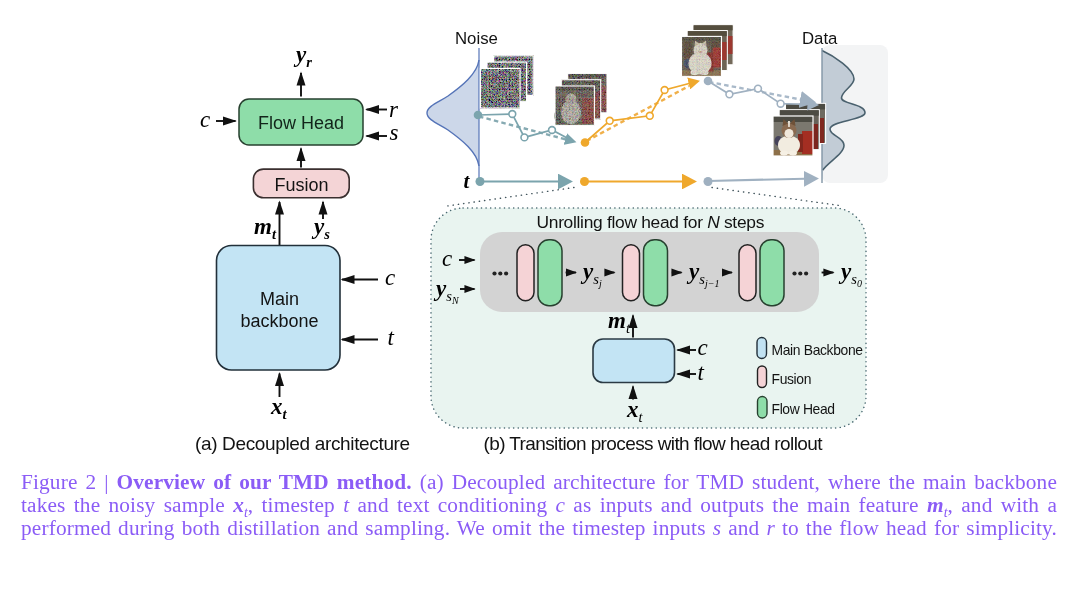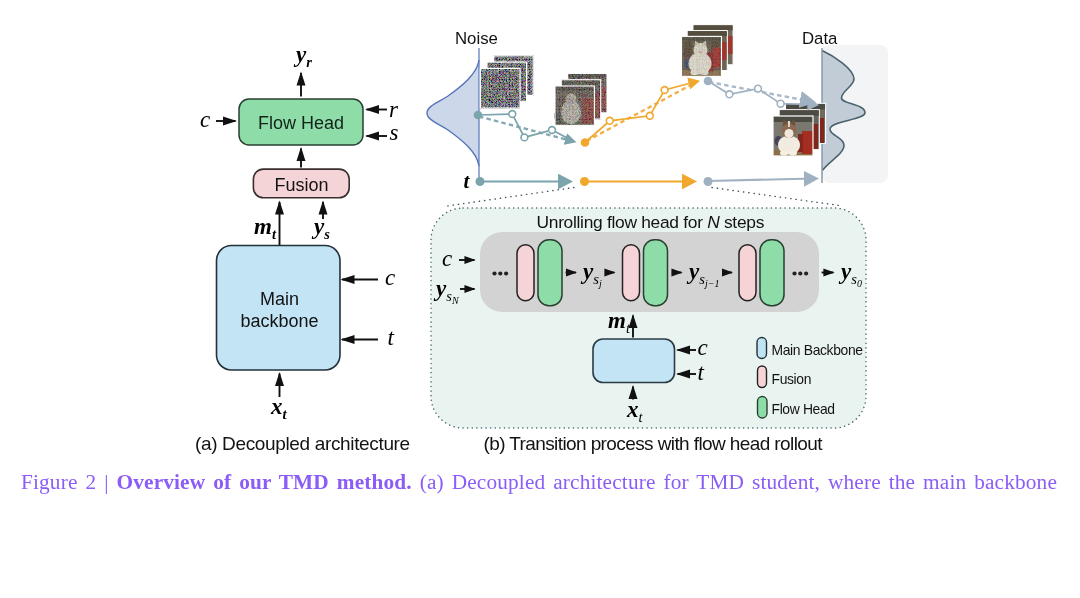--- a/index.html
+++ b/index.html
@@ -288,14 +288,16 @@
 <rect x="757.5" y="396.5" width="9.5" height="21.5" rx="4.7" fill="#8edda9" stroke="#27402f" stroke-width="1.4"></rect>
 <text x="771.5" y="414" font-size="13.9" letter-spacing="-0.35" fill="#131313">Flow Head</text>
 
 <text x="483.5" y="449.5" font-size="19" letter-spacing="-0.6" fill="#131313">(b) Transition process with flow head rollout</text>
 </g>
 </svg>
 
 
 <div class="cap" style="top:470px;">
 <div class="jline">Figure 2 | <b>Overview of our TMD method.</b> (a) Decoupled architecture for TMD student, where the main backbone</div>
+<div class="jline">takes the noisy sample <b><i>x</i></b><sub><i>t</i></sub>, timestep <i>t</i> and text conditioning <i>c</i> as inputs and outputs the main feature <b><i>m</i></b><sub><i>t</i></sub>, and with a</div>
+<div class="jline">performed during both distillation and sampling. We omit the timestep inputs <i>s</i> and <i>r</i> to the flow head for simplicity.</div>
 </div>
 </div>
 
 </body></html>

